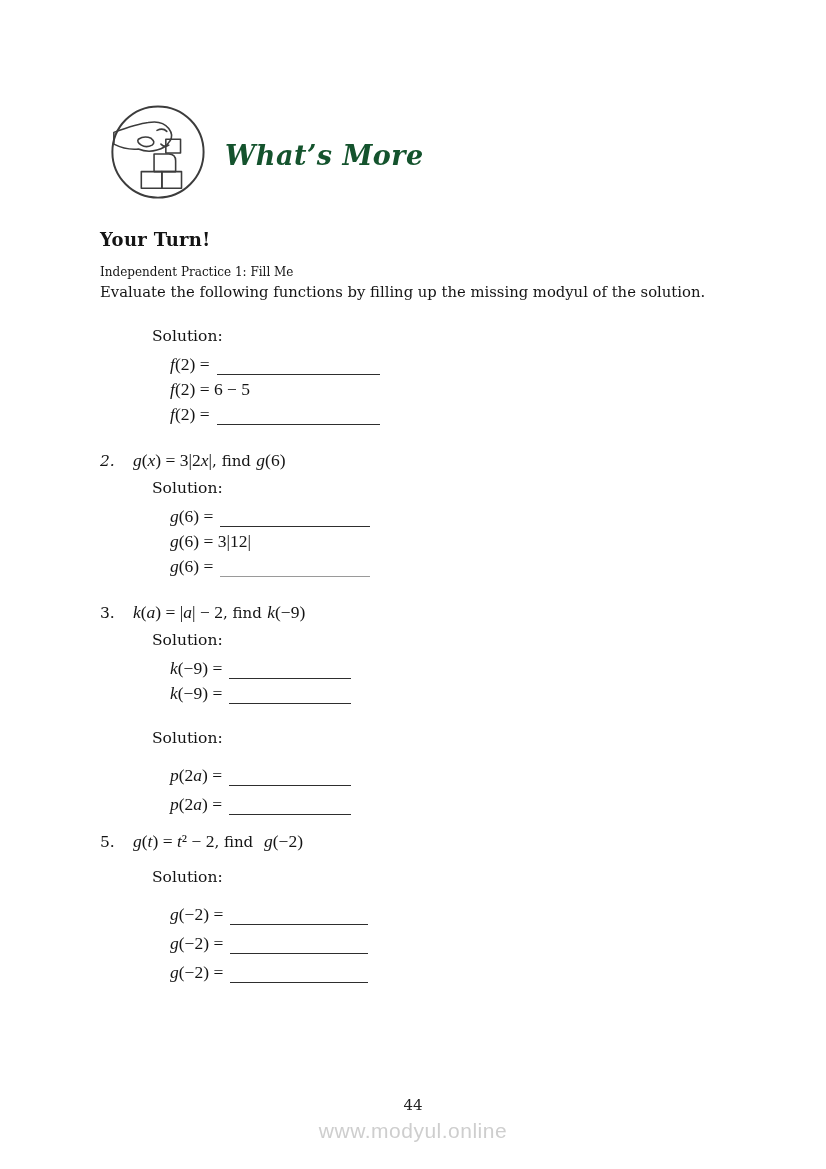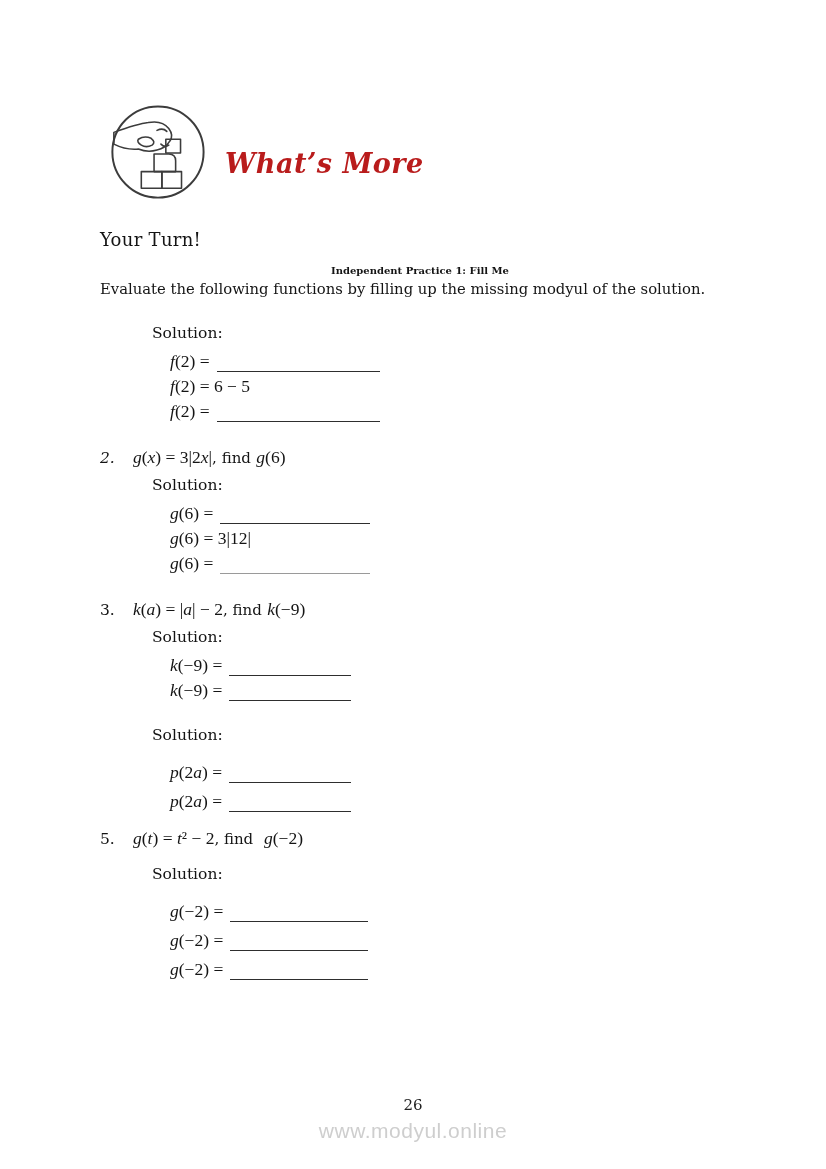--- a/index.html
+++ b/index.html
@@ -7,29 +7,29 @@
     position:relative;
     width:826px;height:1169px;
     background:#ffffff;
     font-family:"DejaVu Serif", serif;
     color:#141414;
     overflow:hidden;
   }
   
   .icon-wrap{position:absolute;left:106px;top:101px;width:102px;height:102px;}
   .page-title{
-    position:absolute;left:225px;top:148px;
+    position:absolute;left:225px;top:140px;
     font-family:"DejaVu Serif", serif;
     font-size:27px;font-weight:bold;font-style:italic;
-    letter-spacing:0.5px;color:#b91c1c;
+    letter-spacing:0.5px;color:#14532d;
   }
   
   .content{position:absolute;left:100px;top:229px;width:640px;}
-  .your-turn{font-size:18px;font-weight:normal;margin:0 0 15px 0;letter-spacing:0.3px;}
-  .practice-title{font-size:10px;font-weight:bold;margin:0 0 4px 0;text-align:center;}
+  .your-turn{font-size:18px;font-weight:bold;margin:0 0 15px 0;letter-spacing:0.3px;}
+  .practice-title{font-size:12px;font-weight:normal;margin:0 0 4px 0;}
   .instructions{font-size:14.8px;margin:0 0 25px 0;white-space:nowrap;}
   
   .problem{margin-bottom:21px;}
   .prob-header{font-size:17px;line-height:24px;margin-bottom:4px;}
   .num{display:inline-block;width:33px;font-size:15.5px;font-family:"DejaVu Serif",serif;}
   .num.it{font-style:italic;}
   .math{font-family:"Liberation Serif", serif;font-size:17.5px;}
   .math i{font-style:italic;}
   .find-word{font-size:15px;font-family:"DejaVu Serif",serif;}
   .sol{font-size:15.5px;margin:0 0 5px 52px;line-height:22px;}
@@ -137,15 +137,15 @@
       </div>
       <div class="sol">Solution:</div>
       <div class="steps">
         <div class="step"><span class="math"><i>g</i>(−2) =</span><span class="blank"></span></div>
         <div class="step"><span class="math"><i>g</i>(−2) =</span><span class="blank"></span></div>
         <div class="step"><span class="math"><i>g</i>(−2) =</span><span class="blank"></span></div>
       </div>
     </div>
   </div>
 
-  <div class="page-number">26</div>
+  <div class="page-number">44</div>
   <div class="watermark">www.modyul.online</div>
 </div>
 
 </body></html>

